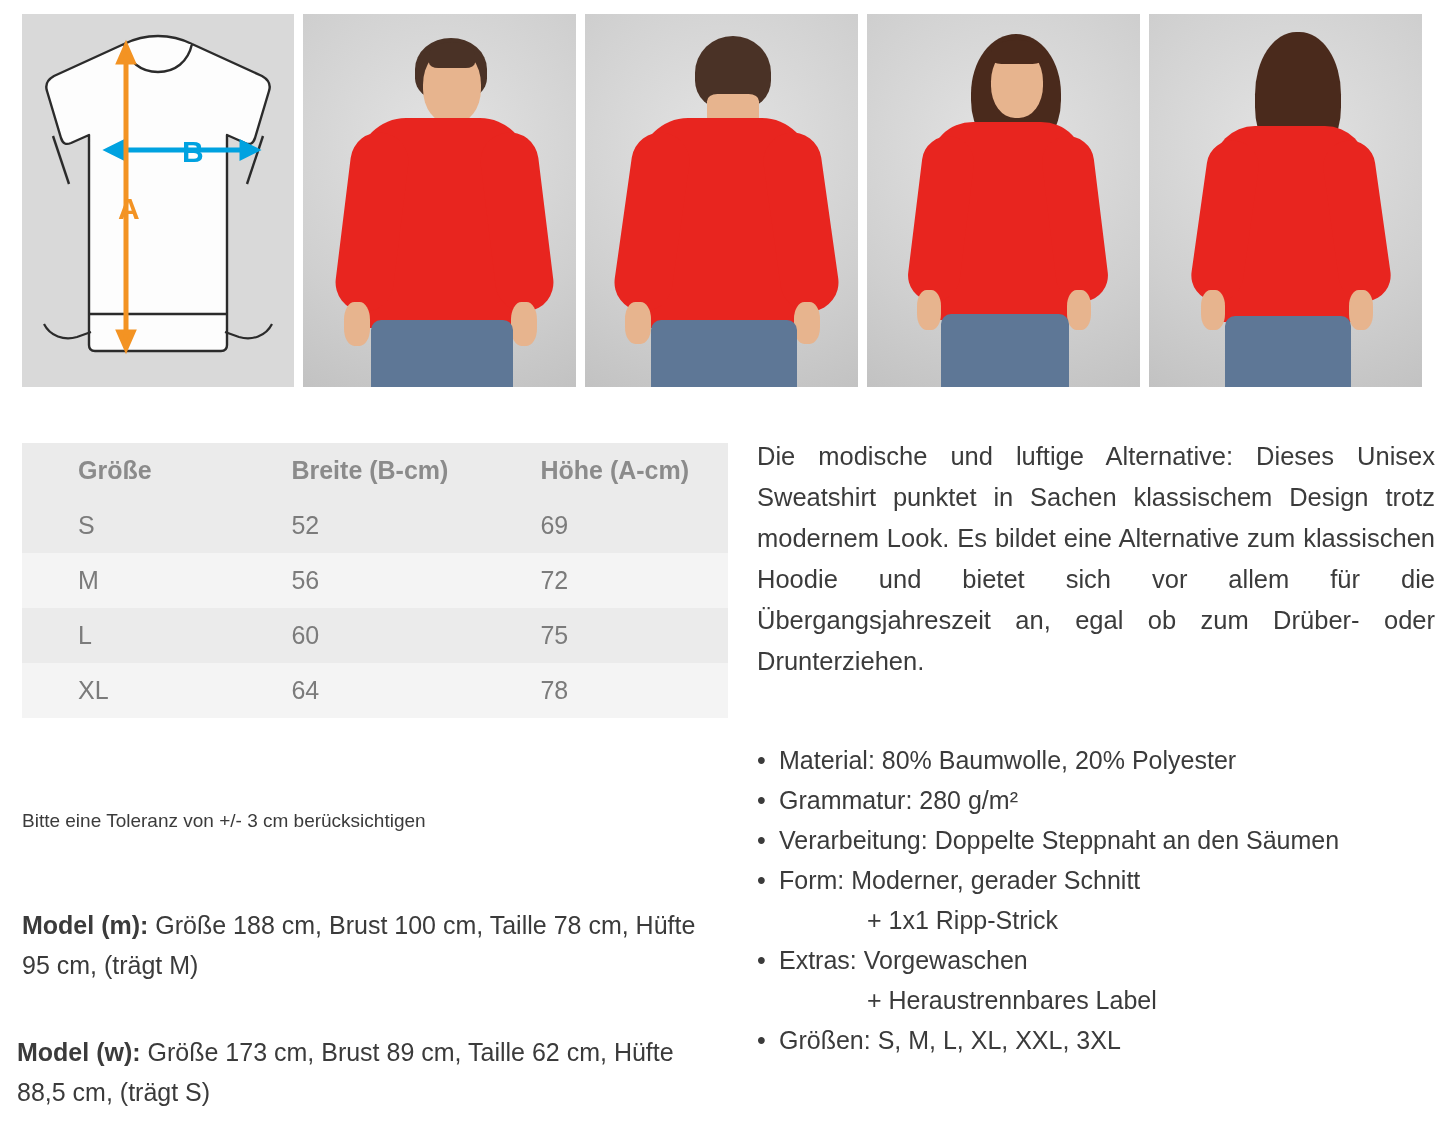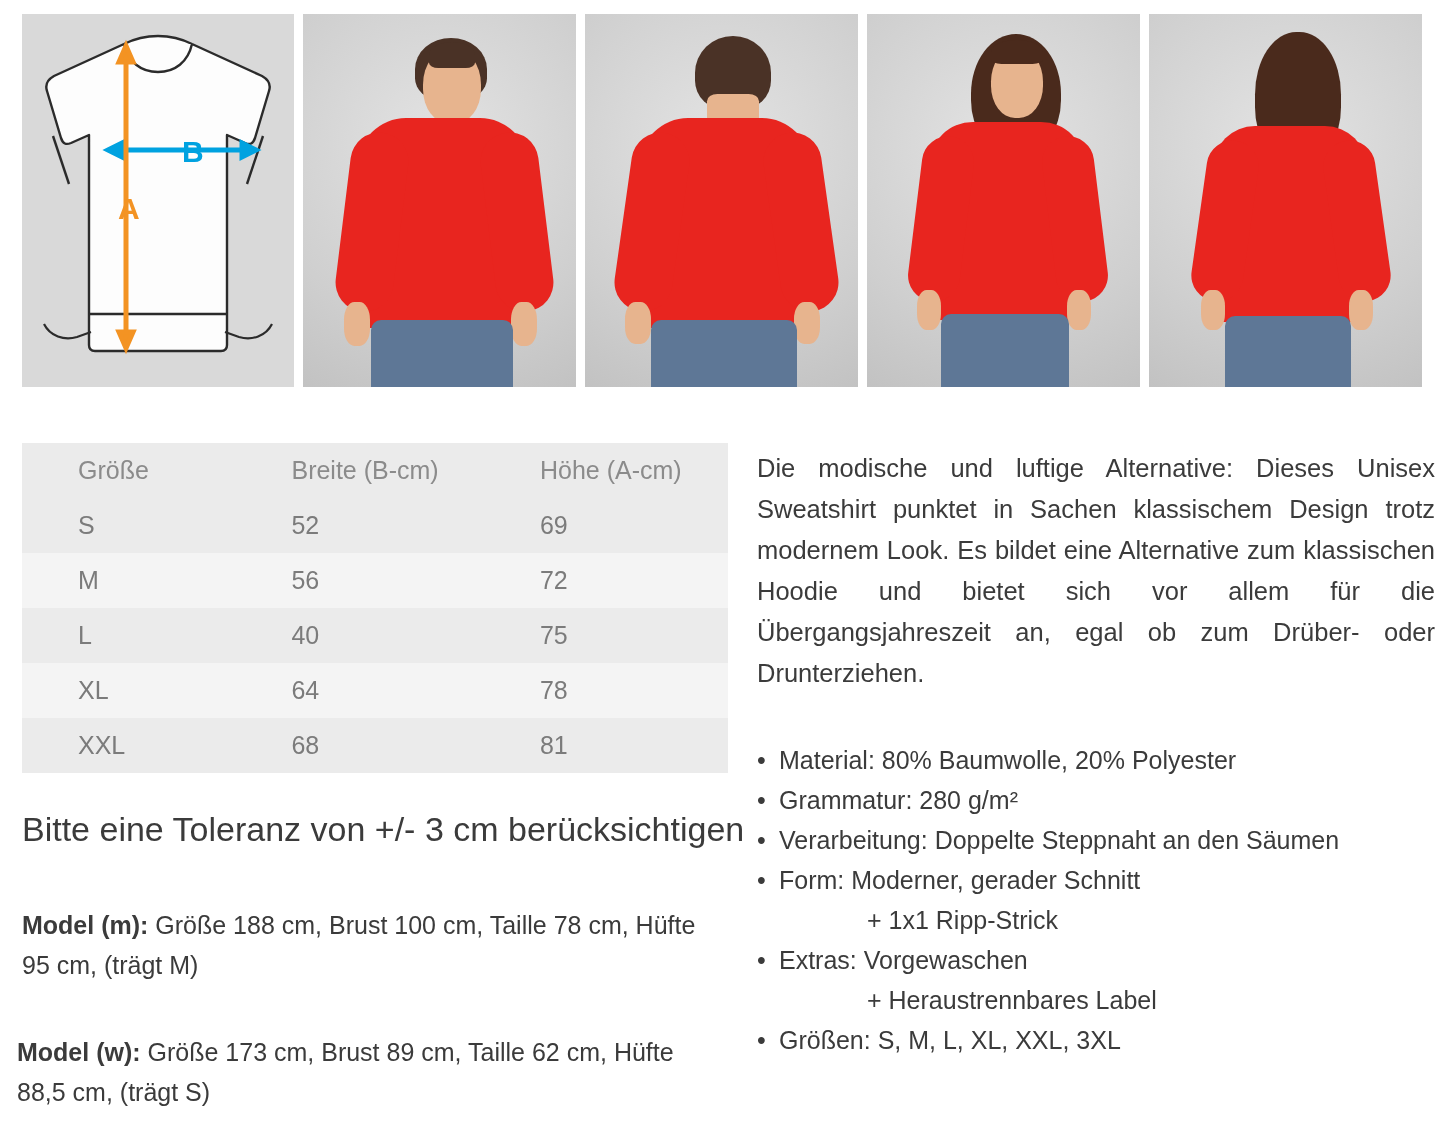--- a/index.html
+++ b/index.html
@@ -40,43 +40,43 @@
   
   .table{
     position:absolute;left:22px;top:443px;width:706px;
     border-collapse:collapse;
     font-size:25px;color:#7b7b7b;
     font-weight:300;
   }
   .table td,.table th{
     text-align:left;padding:13px 0 13px 56px;font-weight:400;
   }
-  .table th{color:#8b8b8b;font-weight:400;}
+  .table th{color:#8b8b8b;font-weight:700;}
   .table tr:nth-child(odd){background:#f4f4f4;}
   .table tr:nth-child(even){background:#ebebeb;}
   .table tr:first-child{background:#ebebeb;}
   .col-0{width:200px;}
   .col-1{width:255px;}
   .col-2{width:251px;}
 
   .tolerance{
     position:absolute;left:22px;top:810px;
-    font-size:34px;color:#3b3b3b;font-weight:400;
+    font-size:19px;color:#3b3b3b;font-weight:400;
   }
   .model-line{
     position:absolute;font-size:25px;color:#3b3b3b;line-height:40px;
     width:700px;
   }
   .model-line b{font-weight:700;}
   #model-m{left:22px;top:905px;}
   #model-w{left:17px;top:1032px;}
 
   
   .desc{
-    position:absolute;left:757px;top:448px;width:678px;
+    position:absolute;left:757px;top:436px;width:678px;
     font-size:25.5px;line-height:41px;color:#3b3b3b;
     text-align:justify;
   }
   .bullets{
     position:absolute;left:757px;top:740px;width:690px;
     font-size:25px;line-height:40px;color:#3b3b3b;
   }
   .bullets ul{list-style:none;margin:0;padding:0;}
   .bullets li{padding-left:22px;position:relative;}
   .bullets li.bullet::before{
@@ -181,32 +181,27 @@
       <td>52</td>
       <td>69</td>
     </tr>
     <tr>
       <td>M</td>
       <td>56</td>
       <td>72</td>
     </tr>
     <tr>
       <td>L</td>
-      <td>40</td>
+      <td>60</td>
       <td>75</td>
     </tr>
     <tr>
       <td>XL</td>
       <td>64</td>
       <td>78</td>
-    </tr>
-    <tr>
-      <td>XXL</td>
-      <td>68</td>
-      <td>81</td>
     </tr>
   </tbody>
 </table>
 
 <div class="tolerance">Bitte eine Toleranz von +/- 3 cm berücksichtigen</div>
 
 <div class="model-line" id="model-m">
   <b>Model (m):</b>
   <span>Größe 188 cm, Brust 100 cm, Taille 78 cm, Hüfte 95 cm, (trägt M)</span>
 </div>

